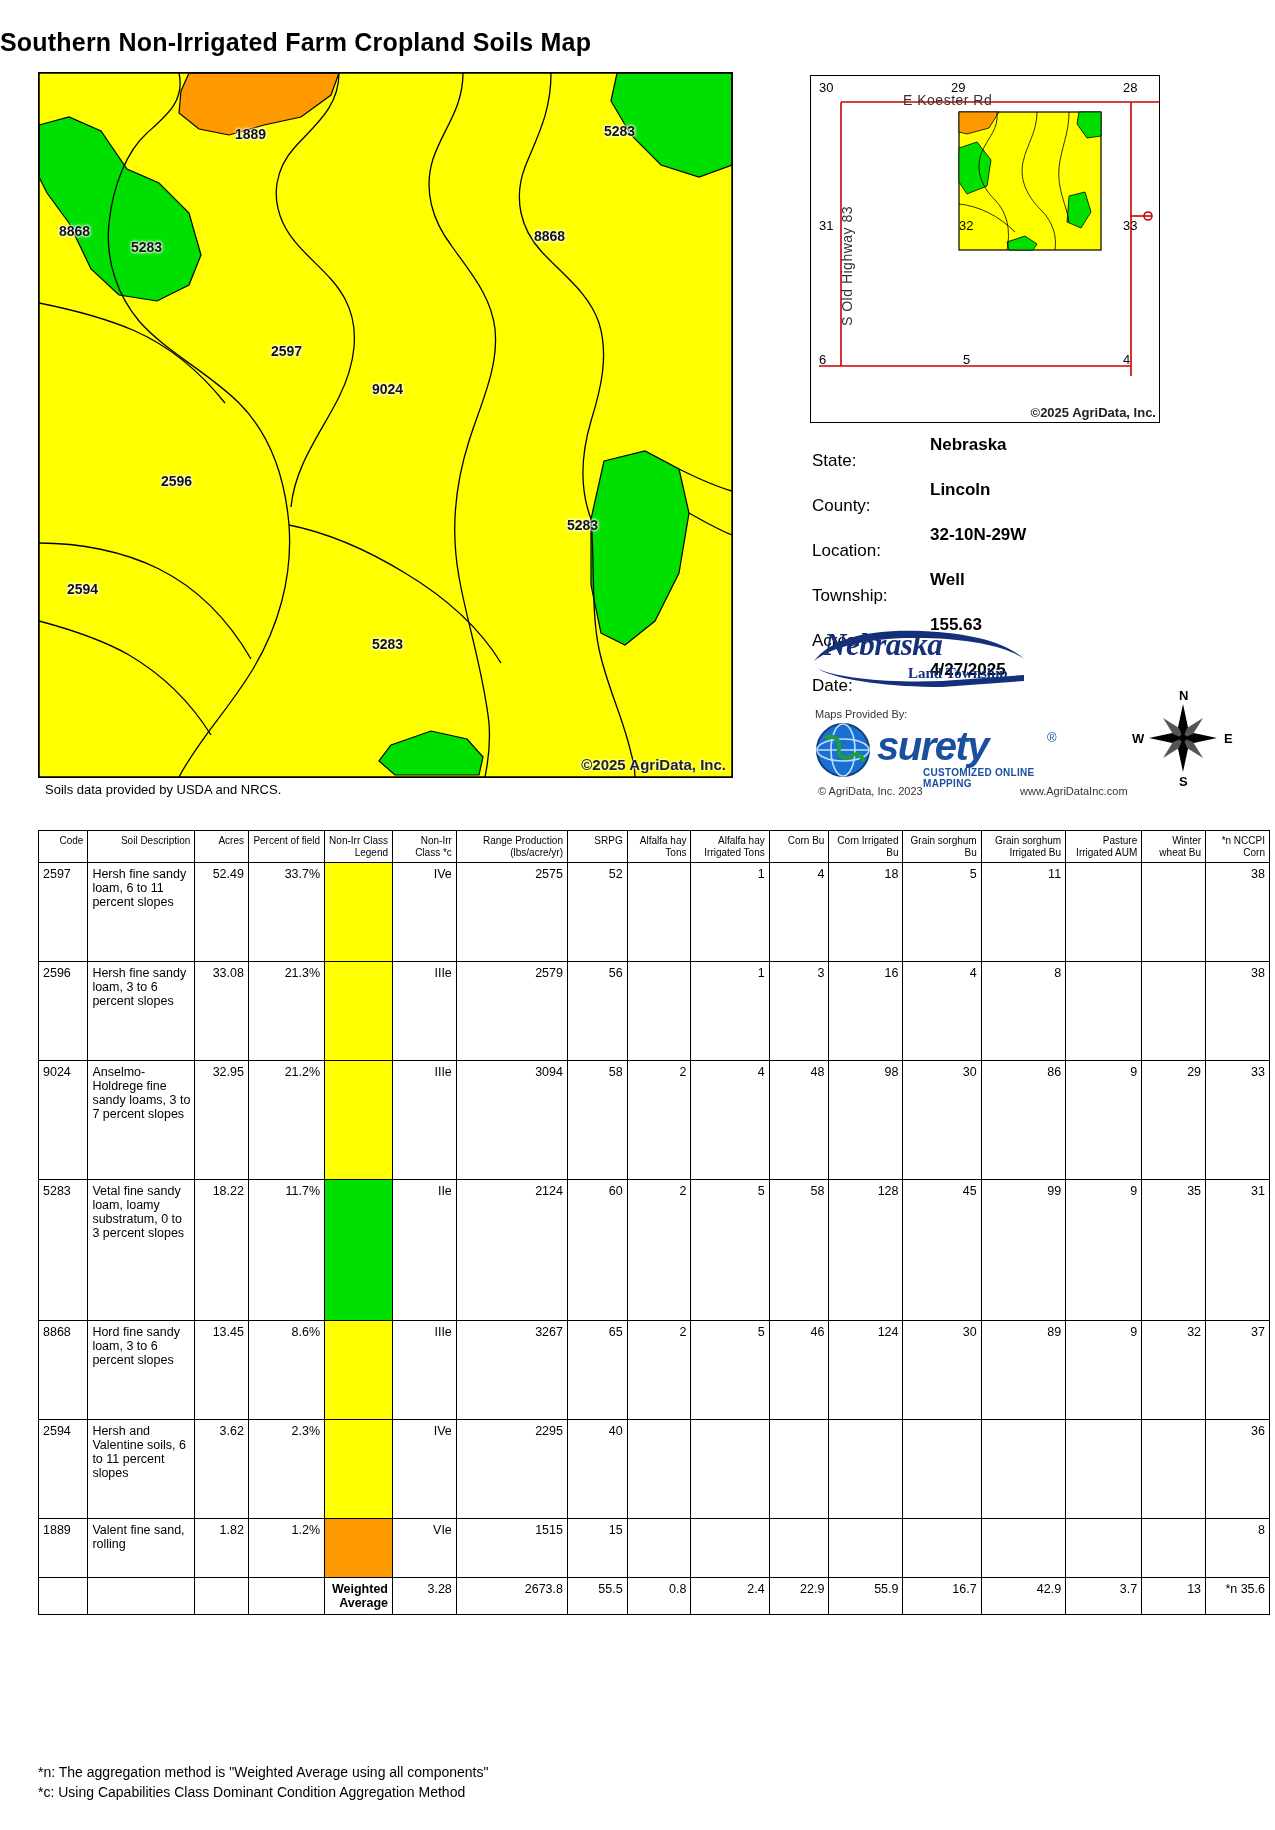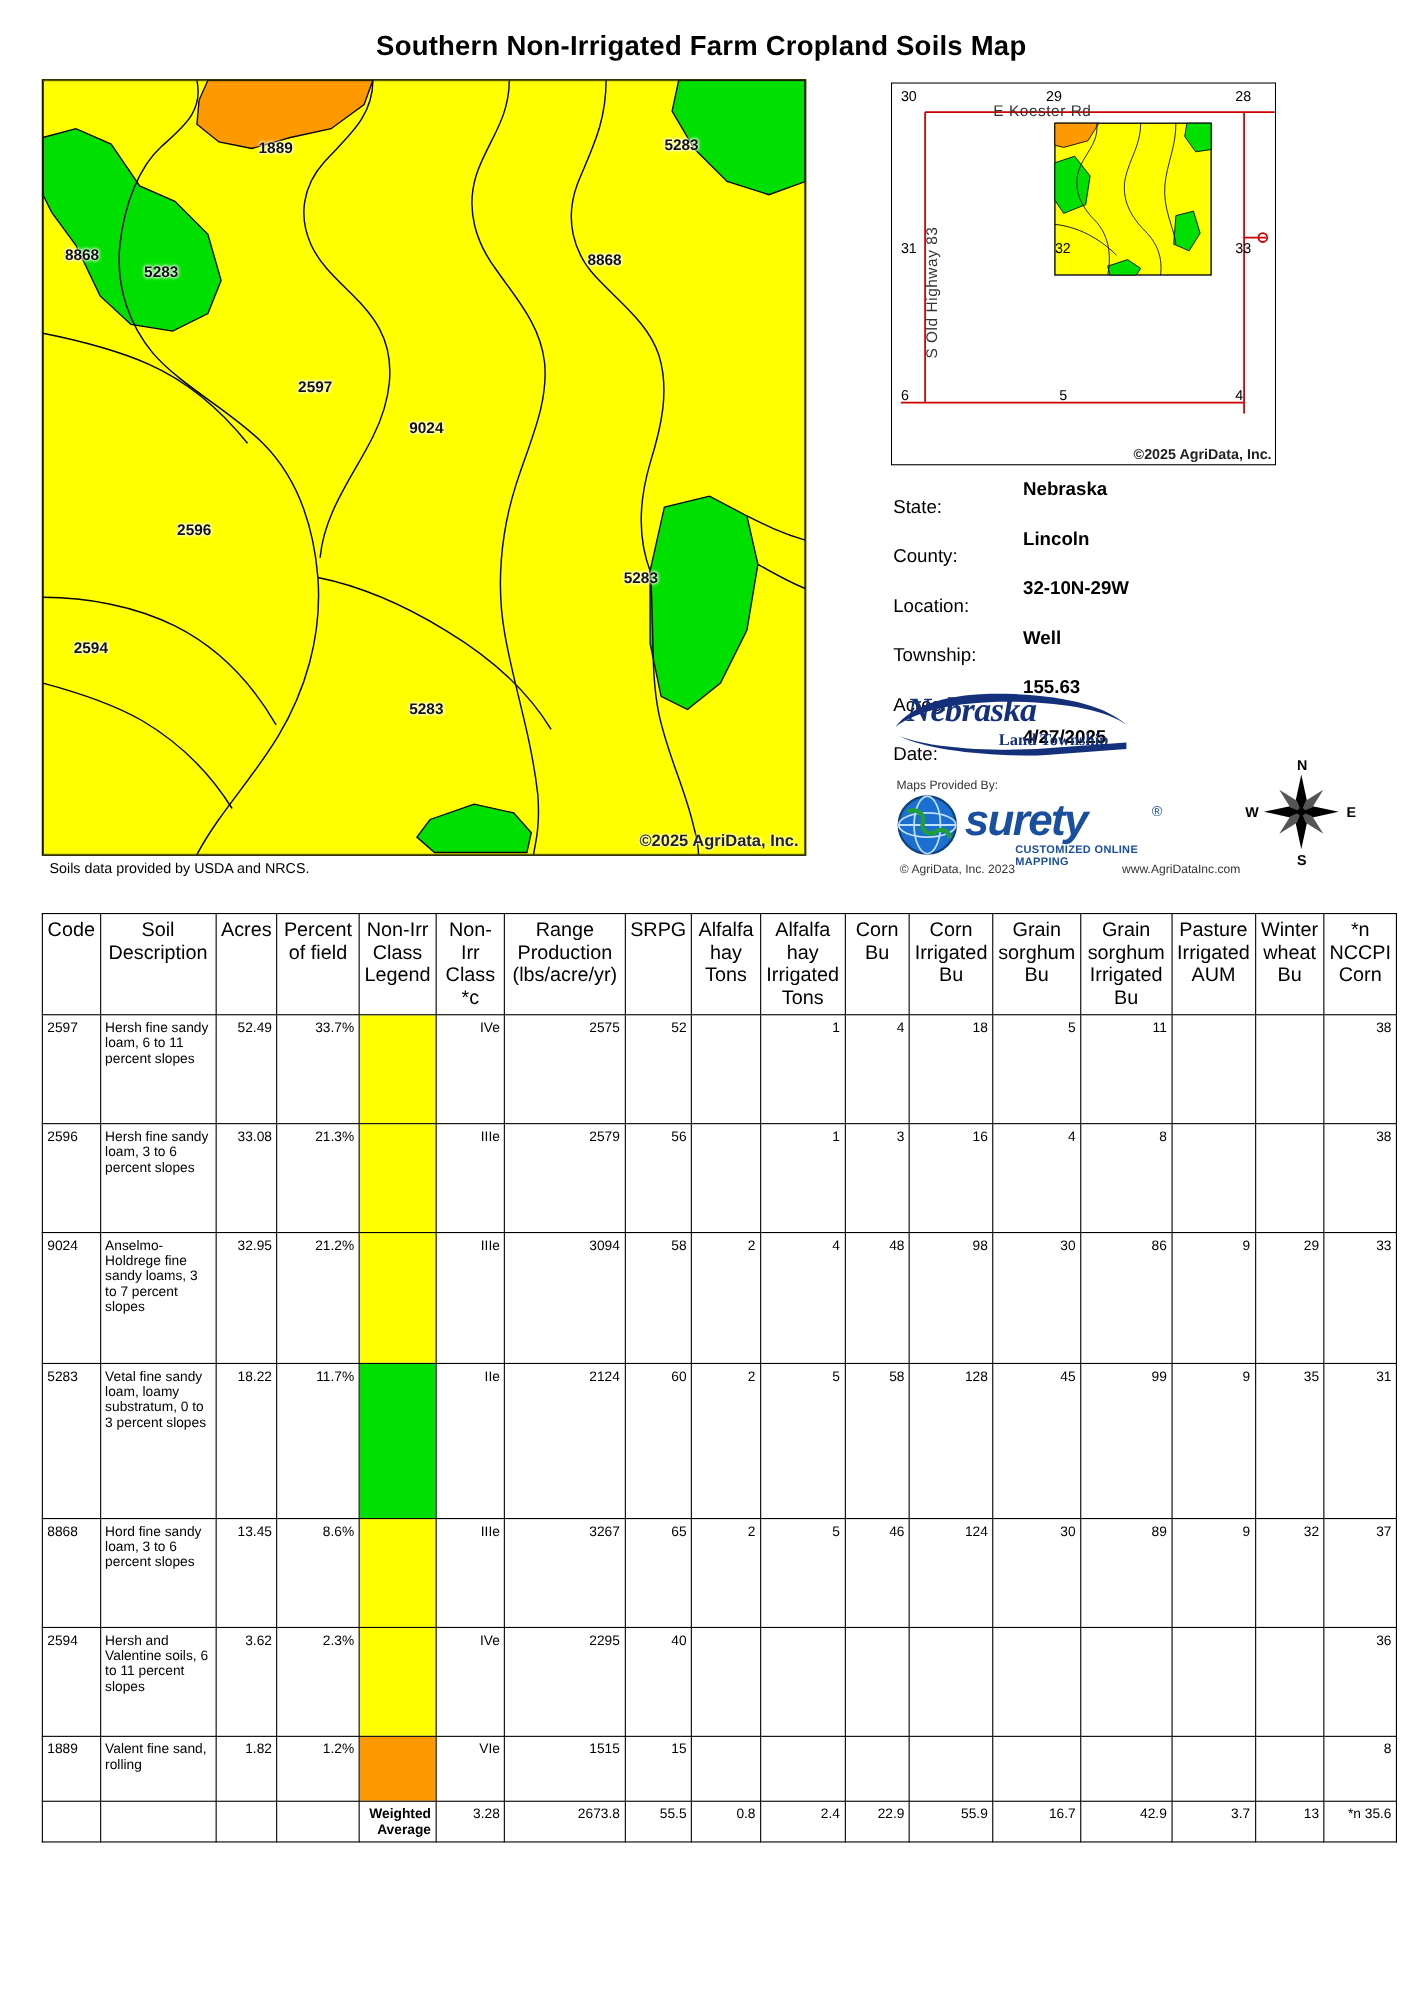--- a/index.html
+++ b/index.html
@@ -9,21 +9,21 @@
     height: 1830px;
     background: #ffffff;
     font-family: "Liberation Sans", sans-serif;
     color: #000;
     position: relative;
   }
   .page { position: relative; width: 1275px; height: 1830px; }
 
   
   .title {
-    text-align: center;
+    text-align: left;
     font-size: 25px;
     font-weight: bold;
     letter-spacing: 0.2px;
     padding-top: 28px;
     padding-bottom: 10px;
   }
 
   
   .map-wrap {
     position: absolute;
@@ -231,23 +231,23 @@
     border-collapse: collapse;
     font-size: 12.5px;
   }
   table.soils th, table.soils td {
     border: 1px solid #000;
     padding: 4px 4px;
     vertical-align: top;
   }
   table.soils th {
     font-weight: normal;
-    text-align: center;
+    text-align: right;
     vertical-align: top;
-    font-size: 18px;
+    font-size: 10px;
     line-height: 1.15;
     margin-top: 32px;
   }
   td.num, th.num { text-align: right; }
   td.ctr, th.ctr { text-align: right; }
   .legend-cell { padding: 0 !important; }
   .legend-swatch { width: 100%; height: 100%; min-height: 58px; }
   .wavg-label { text-align: right; font-weight: bold; }
 
   .footnotes {
@@ -617,14 +617,18 @@
         <td class="num">55.9</td>
         <td class="num">16.7</td>
         <td class="num">42.9</td>
         <td class="num">3.7</td>
         <td class="num">13</td>
         <td class="num">*n 35.6</td>
       </tr>
     </tbody>
   </table>
 
+  <div class="footnotes">
+    <div>*n: The aggregation method is "Weighted Average using all components"</div>
+    <div>*c: Using Capabilities Class Dominant Condition Aggregation Method</div>
+  </div>
 
 </div>
 
 </body></html>

